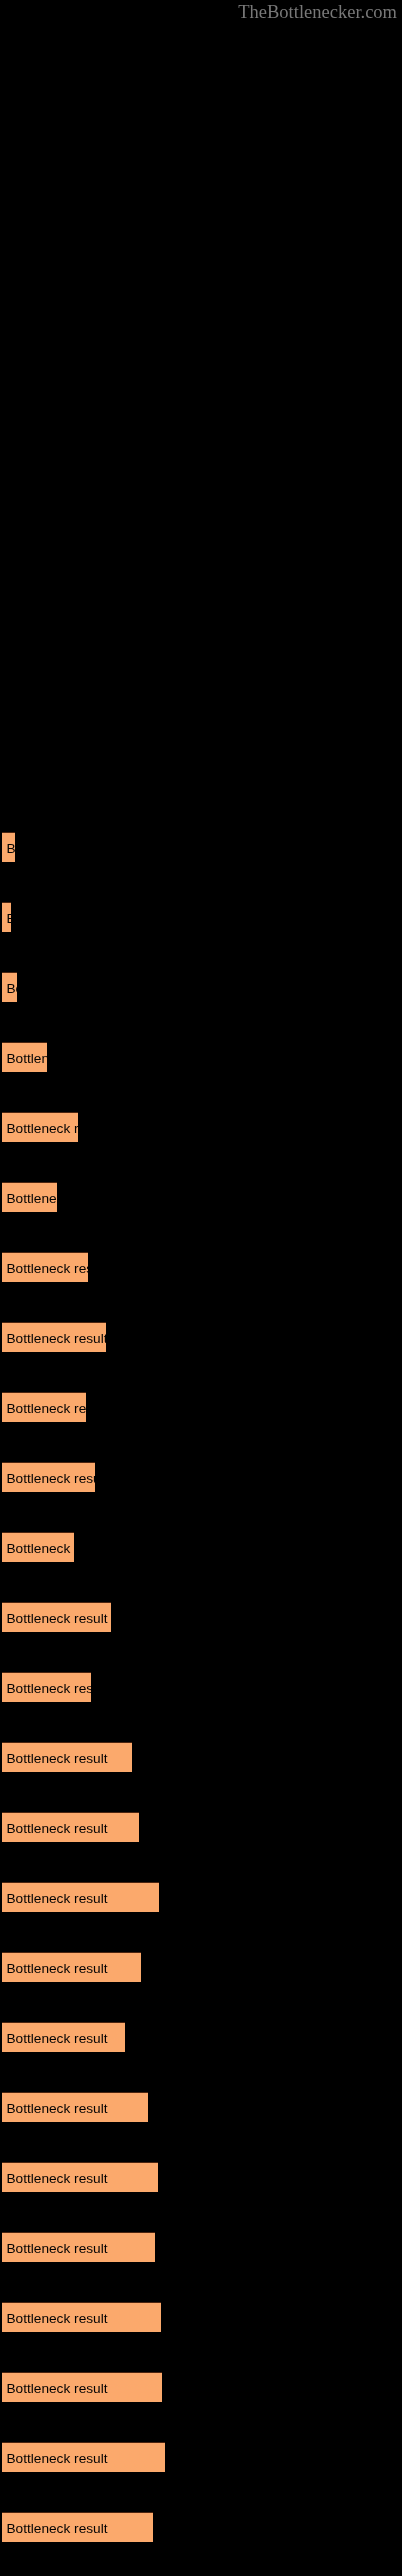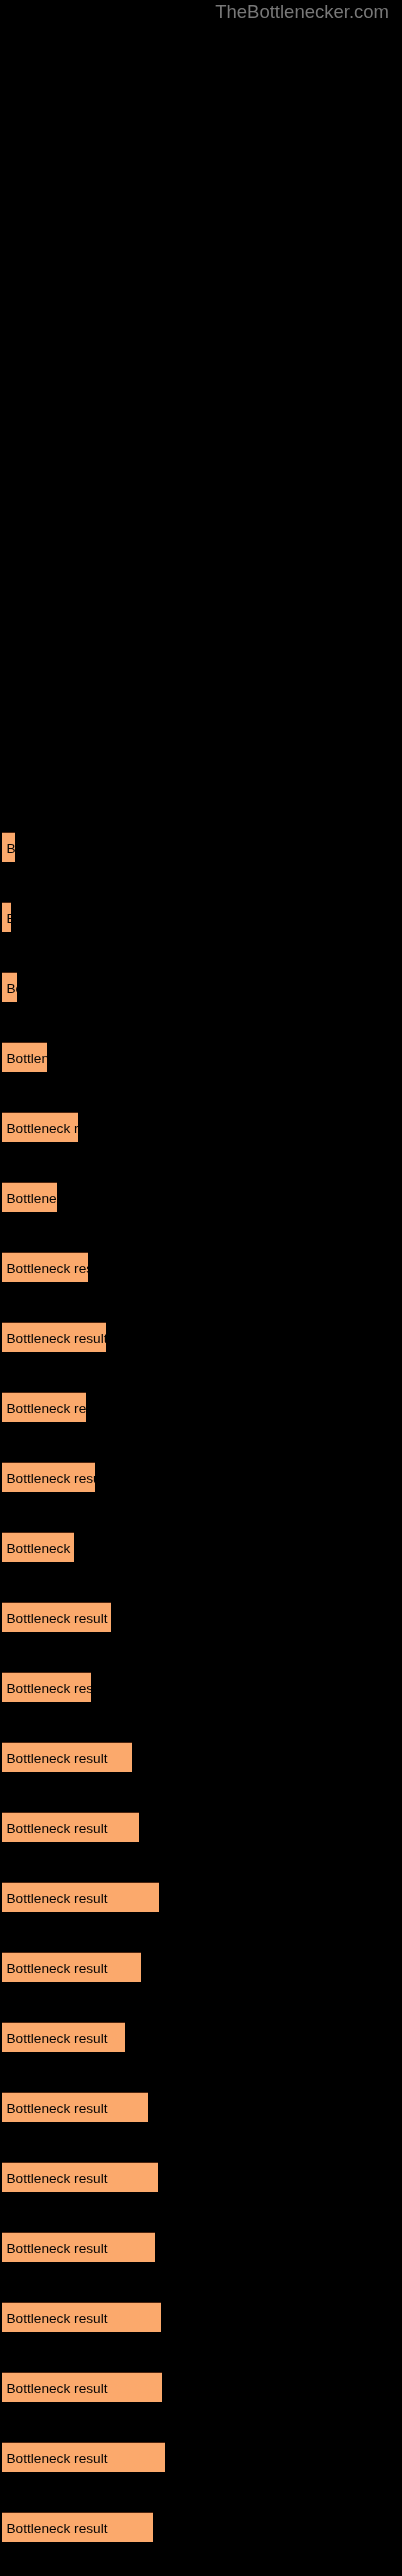--- a/index.html
+++ b/index.html
@@ -16,24 +16,24 @@
     font-family: "Liberation Sans", sans-serif;
   }
 
   .watermark {
     position: absolute;
     top: 0px;
     left: 0px;
     width: 403px;
     height: 27px;
     text-align: right;
-    padding-right: 14px;
+    padding-right: 6px;
     box-sizing: border-box;
     color: #787878;
-    font-family: Liberation Sans, sans-serif;
+    font-family: Liberation Serif, serif;
     font-size: 18.5px;
     line-height: 24px;
     letter-spacing: 0px;
     white-space: nowrap;
     user-select: none;
   }
 
   .plot {
     position: absolute;
     left: 0;

